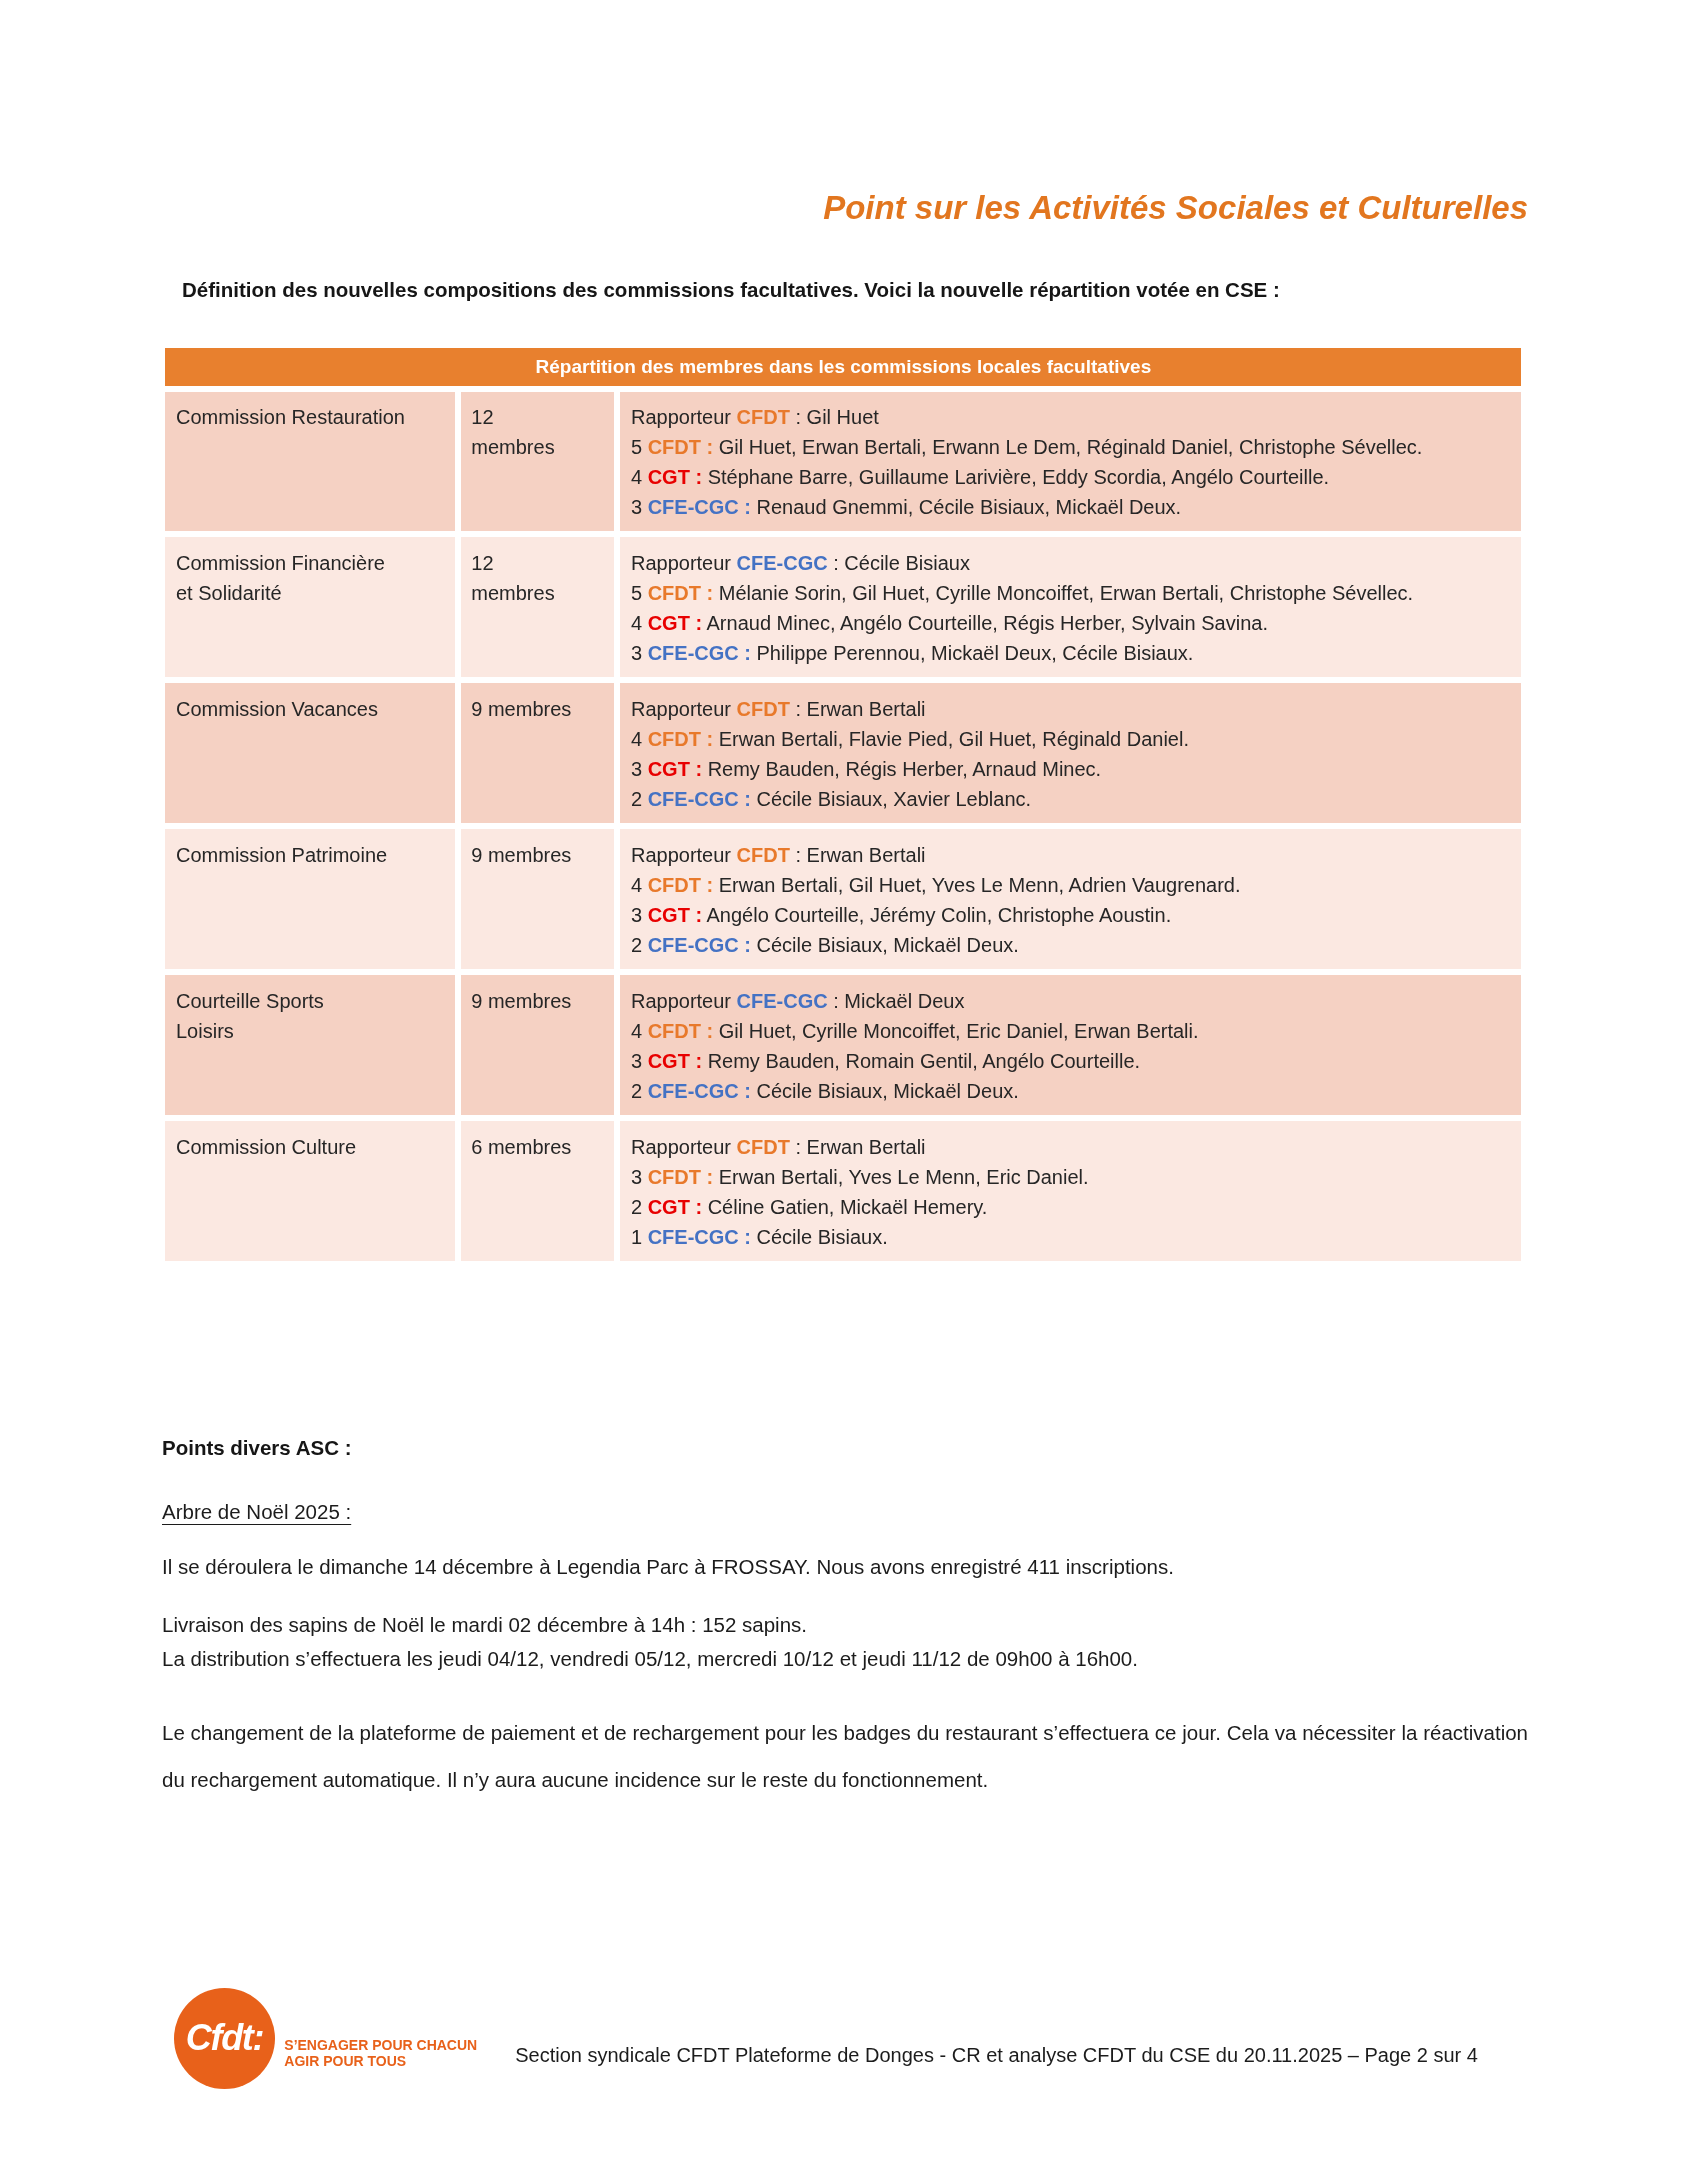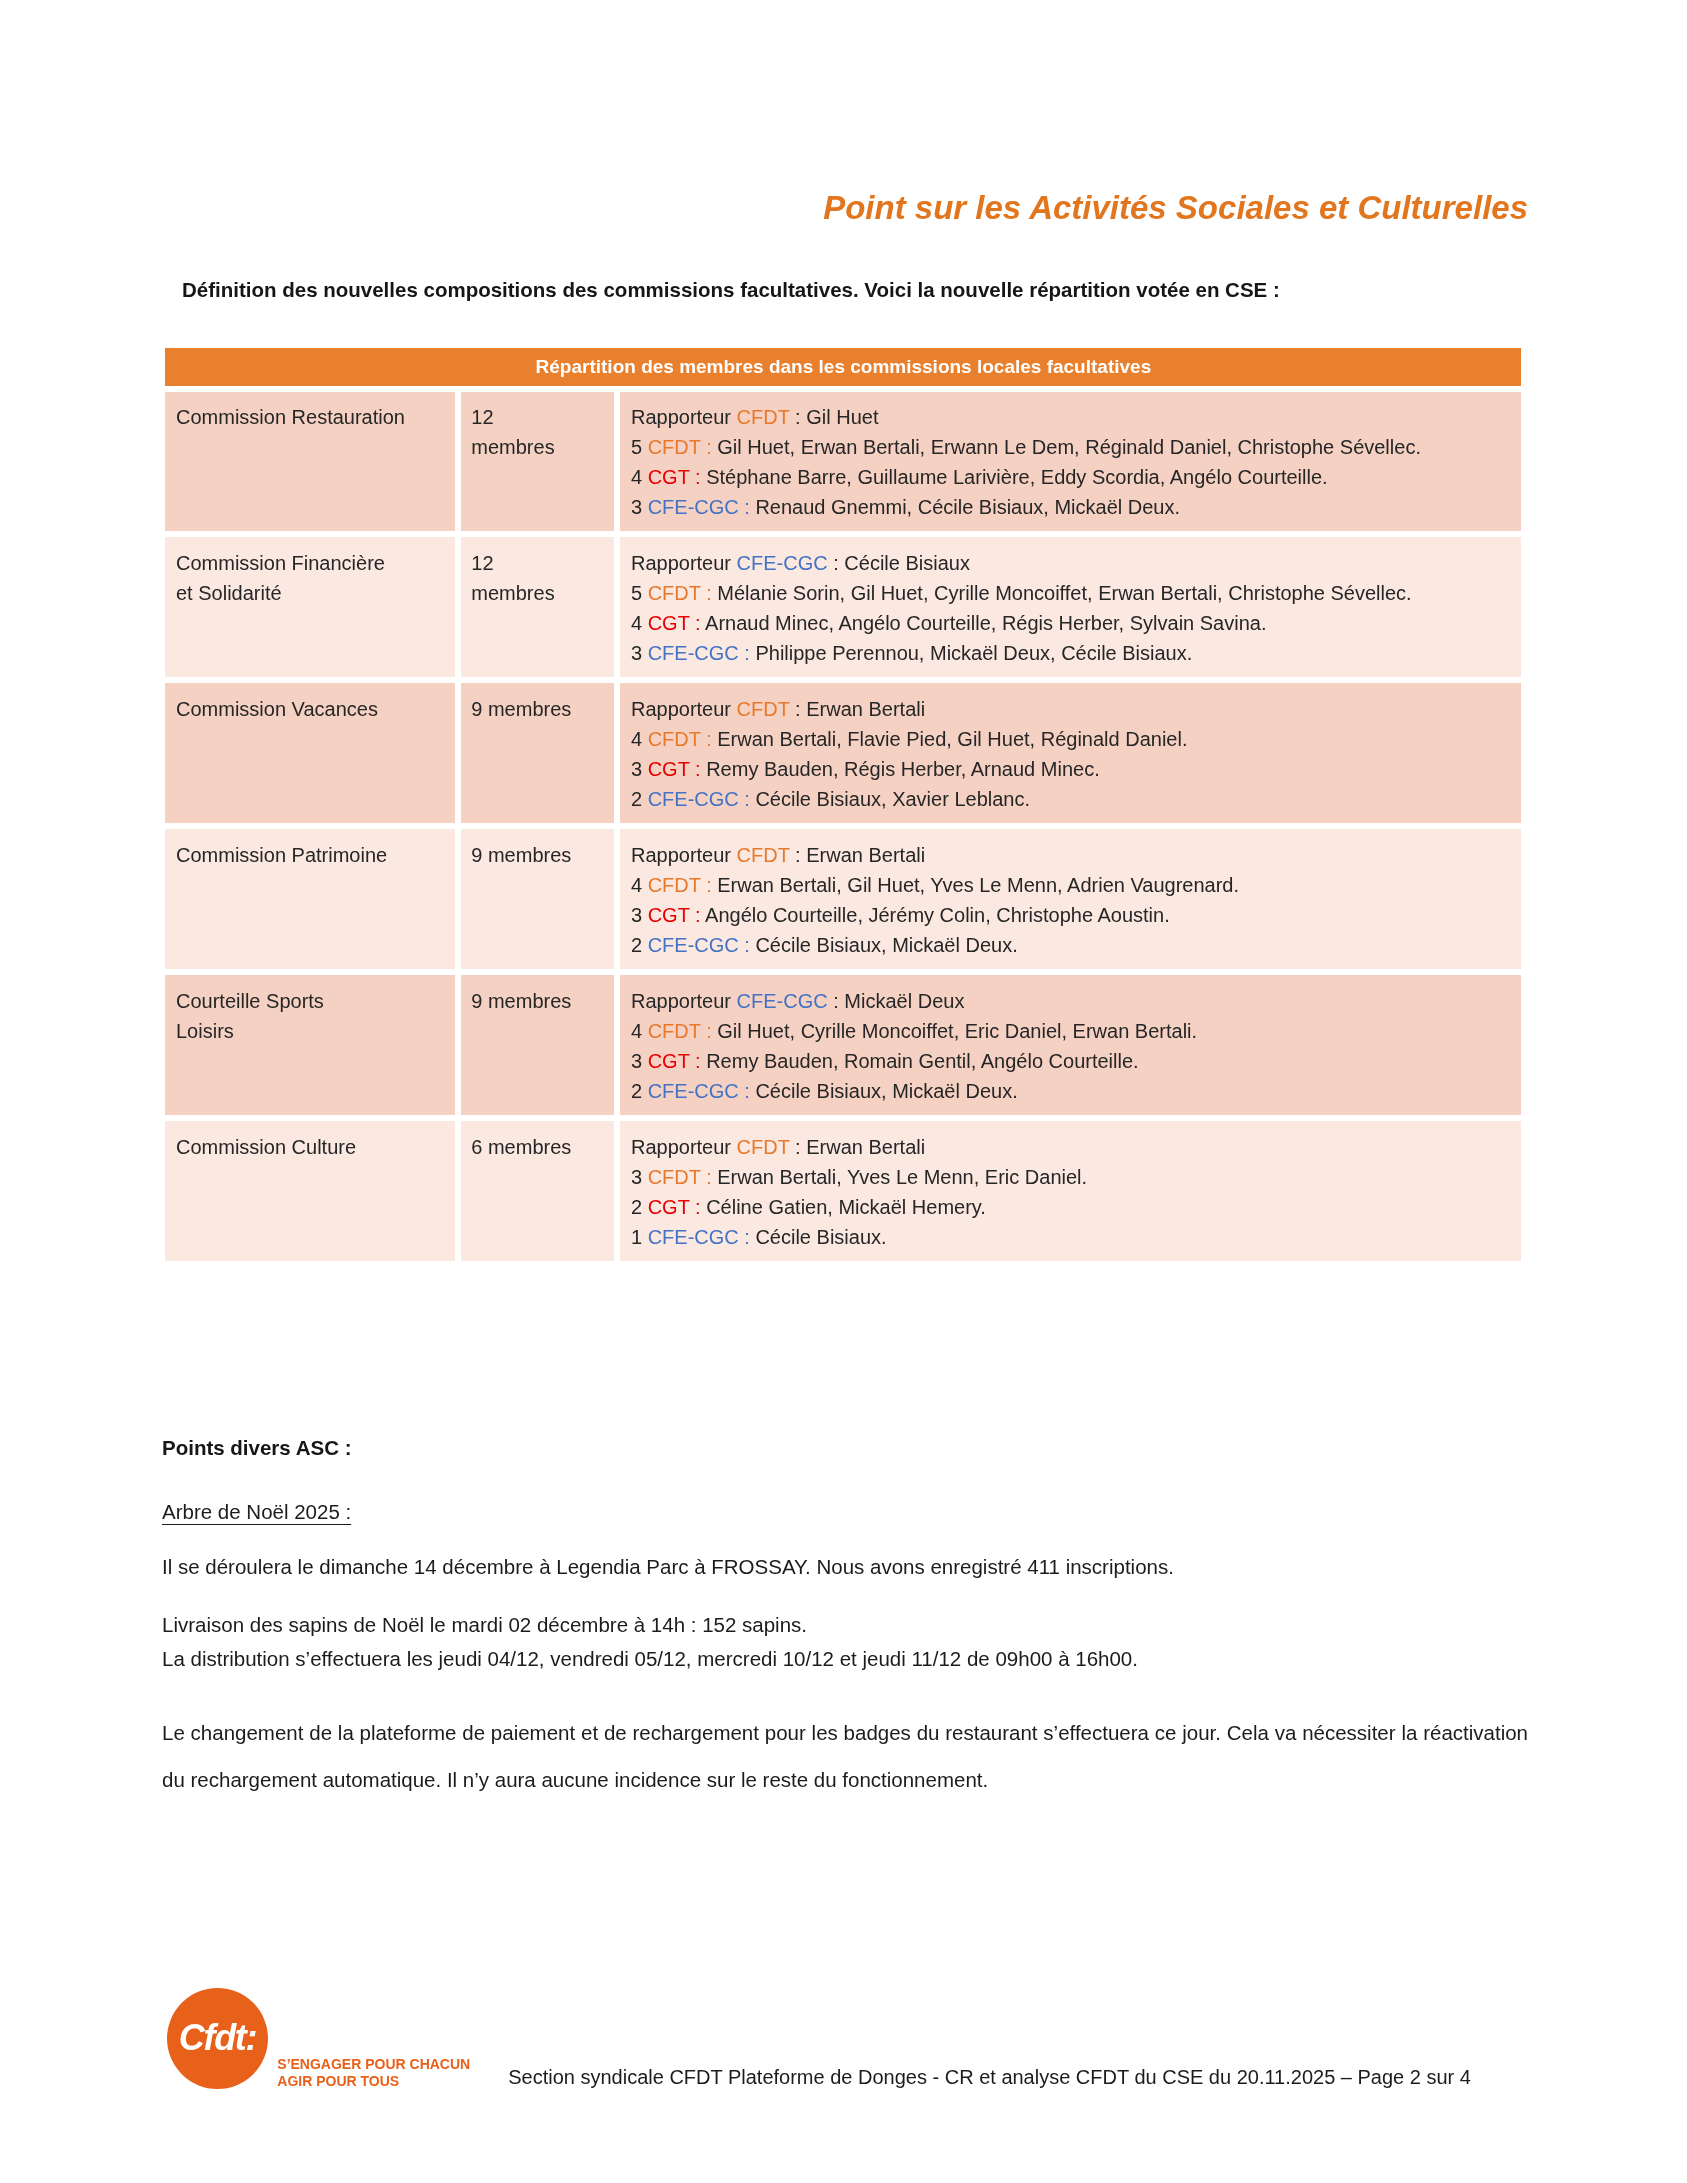--- a/index.html
+++ b/index.html
@@ -57,21 +57,21 @@
     font-size: 20px;
     line-height: 30px;
     color: #262626;
   }
   tr.dark td.cell  { background: #F5D1C3; }
   tr.light td.cell { background: #FBE8E1; }
   col.c1 { width: 288px; }
   col.c2 { width: 153px; }
   col.c3 { width: 897px; }
   .detail-line { white-space: normal; }
-  .union { font-weight: normal; }
+  .union { font-weight: bold; }
 
   
   .points-divers {
     margin: 169px 0 0 0;
     font-size: 20.5px;
     font-weight: bold;
     color: #161616;
   }
   .section-heading {
     margin: 37px 0 0 0;
@@ -93,24 +93,24 @@
     margin: 33px 0 0 0;
     font-size: 20.5px;
     line-height: 47px;
     color: #1c1c1c;
     text-align: justify;
   }
 
   
   .footer {
     position: absolute;
-    left: 167px;
+    left: 174px;
     top: 1988px;
     display: flex;
-    align-items: flex-end;
+    align-items: center;
   }
   .logo-circle {
     width: 101px;
     height: 101px;
     border-radius: 50%;
     background: #E8611A;
     display: flex;
     align-items: center;
     justify-content: center;
     flex: 0 0 auto;

